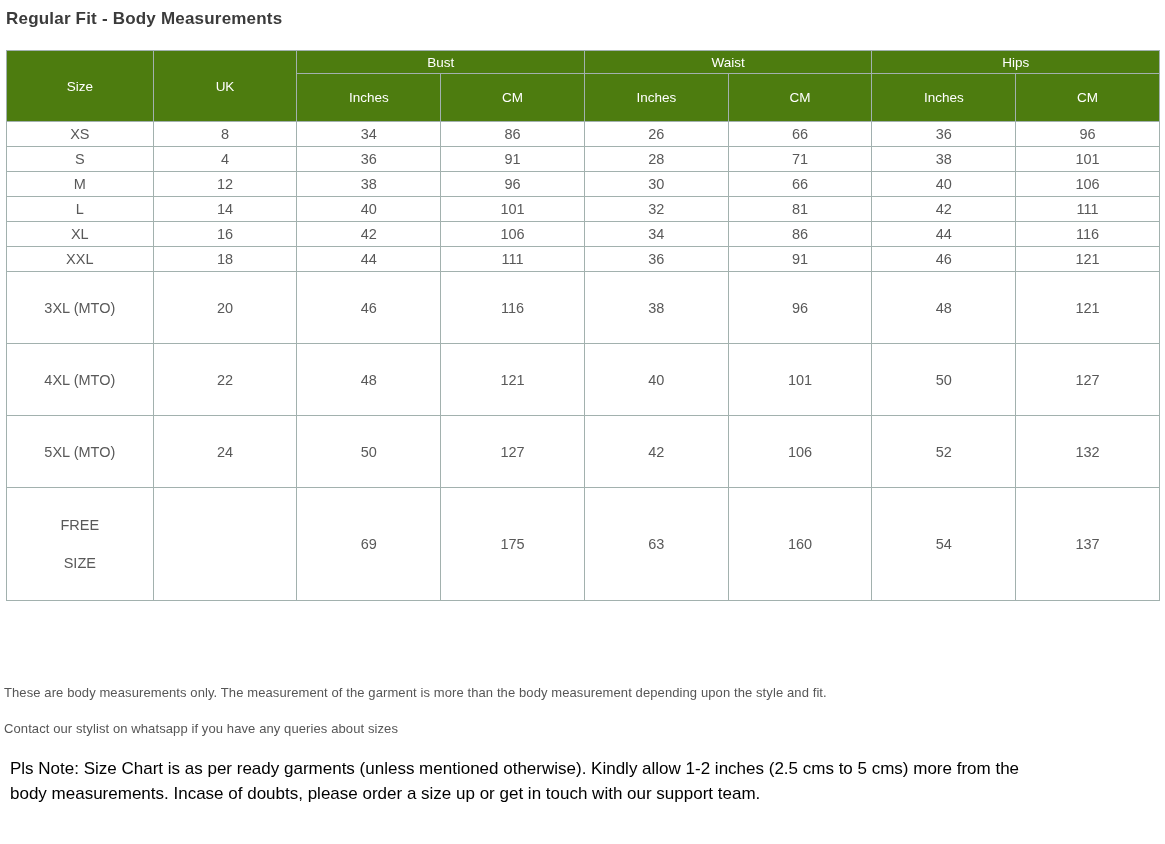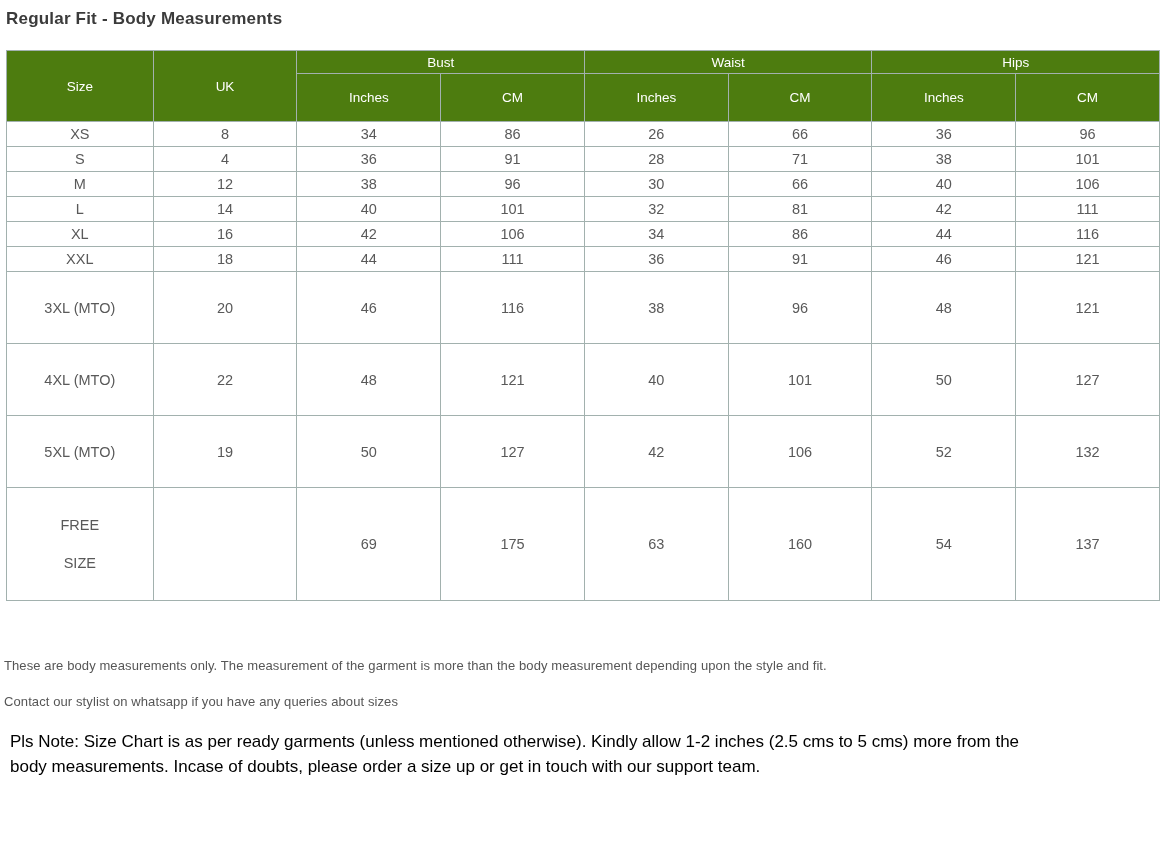--- a/index.html
+++ b/index.html
@@ -55,21 +55,21 @@
     line-height: 38px;
   }
 
   .notes { margin: 0; }
   .note {
     color: #565656;
     font-size: 13px;
     margin: 21px 0 0 4px;
     letter-spacing: 0.1px;
   }
-  .note:first-child { margin-top: 57px; }
+  .note:first-child { margin-top: 84px; }
   .pls-note {
     color: #000000;
     font-size: 17px;
     line-height: 25px;
     margin: 20px 0 0 10px;
     max-width: 1040px;
   }
 </style>
 </head>
 <body>
@@ -182,21 +182,21 @@
         <td>22</td>
         <td>48</td>
         <td>121</td>
         <td>40</td>
         <td>101</td>
         <td>50</td>
         <td>127</td>
       </tr>
       <tr class="row-mto">
         <td class="size-cell">5XL (MTO)</td>
-        <td>19</td>
+        <td>24</td>
         <td>50</td>
         <td>127</td>
         <td>42</td>
         <td>106</td>
         <td>52</td>
         <td>132</td>
       </tr>
       <tr class="row-free">
         <td class="size-cell">FREE
 SIZE</td>

